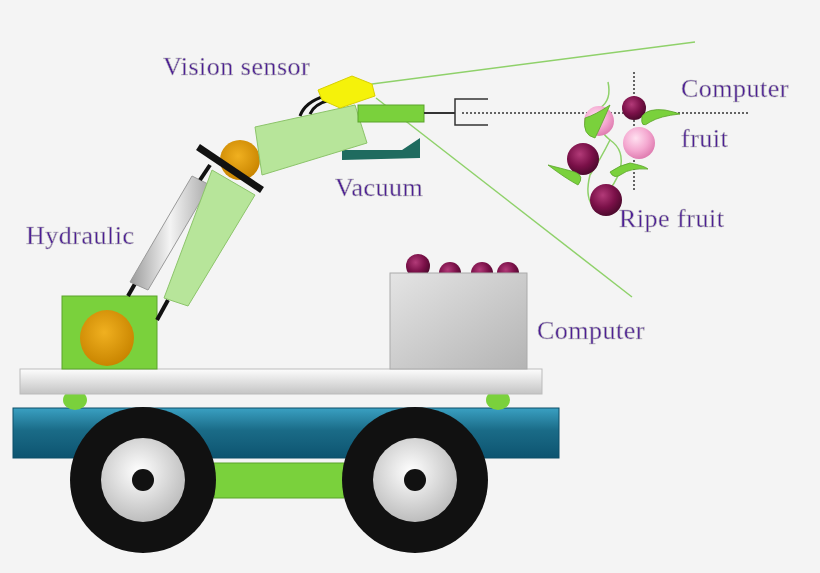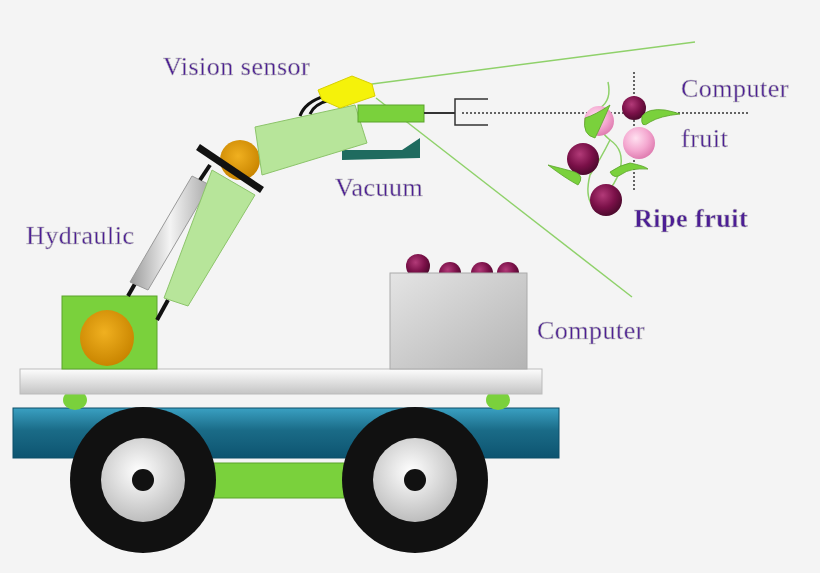--- a/index.html
+++ b/index.html
@@ -139,14 +139,14 @@
     <path d="M548 165 Q565 178 578 185 Q585 176 575 172 Q560 168 548 165Z" fill="#7ad13c" stroke="#5aa32a" stroke-width="0.8"></path>
     <path d="M610 172 Q620 165 630 163 Q645 166 648 169 Q630 168 622 174 Q614 180 610 172Z" fill="#7ad13c" stroke="#5aa32a" stroke-width="0.8"></path>
   </g>
 </svg>
 
 <div class="label" style="left:163px;top:54px;">Vision sensor</div>
 <div class="label" style="left:681px;top:76px;">Computer</div>
 <div class="label" style="left:681px;top:126px;">fruit</div>
 <div class="label" style="left:26px;top:223px;">Hydraulic</div>
 <div class="label" style="left:335px;top:175px;">Vacuum</div>
-<div class="label" style="left:634px;top:206px;font-weight:bold;">Ripe fruit</div>
+<div class="label" style="left:619px;top:206px;">Ripe fruit</div>
 <div class="label" style="left:537px;top:318px;">Computer</div>
 
 </body></html>

